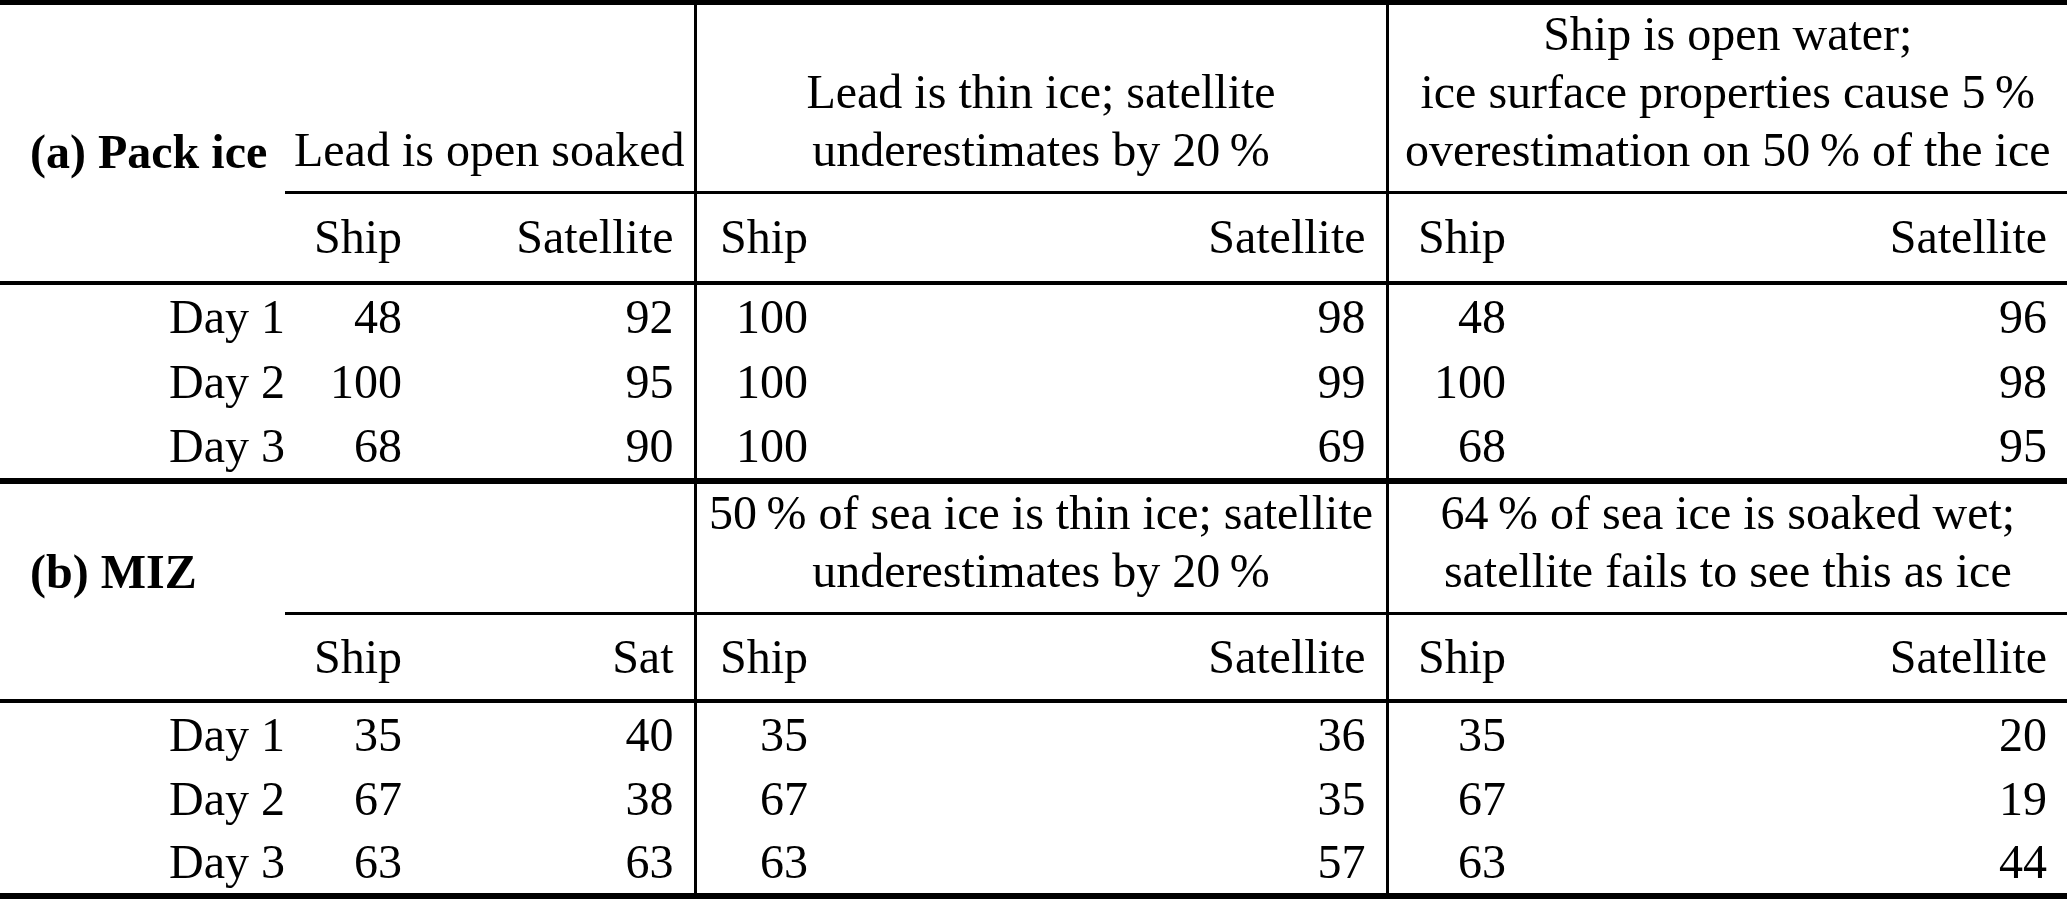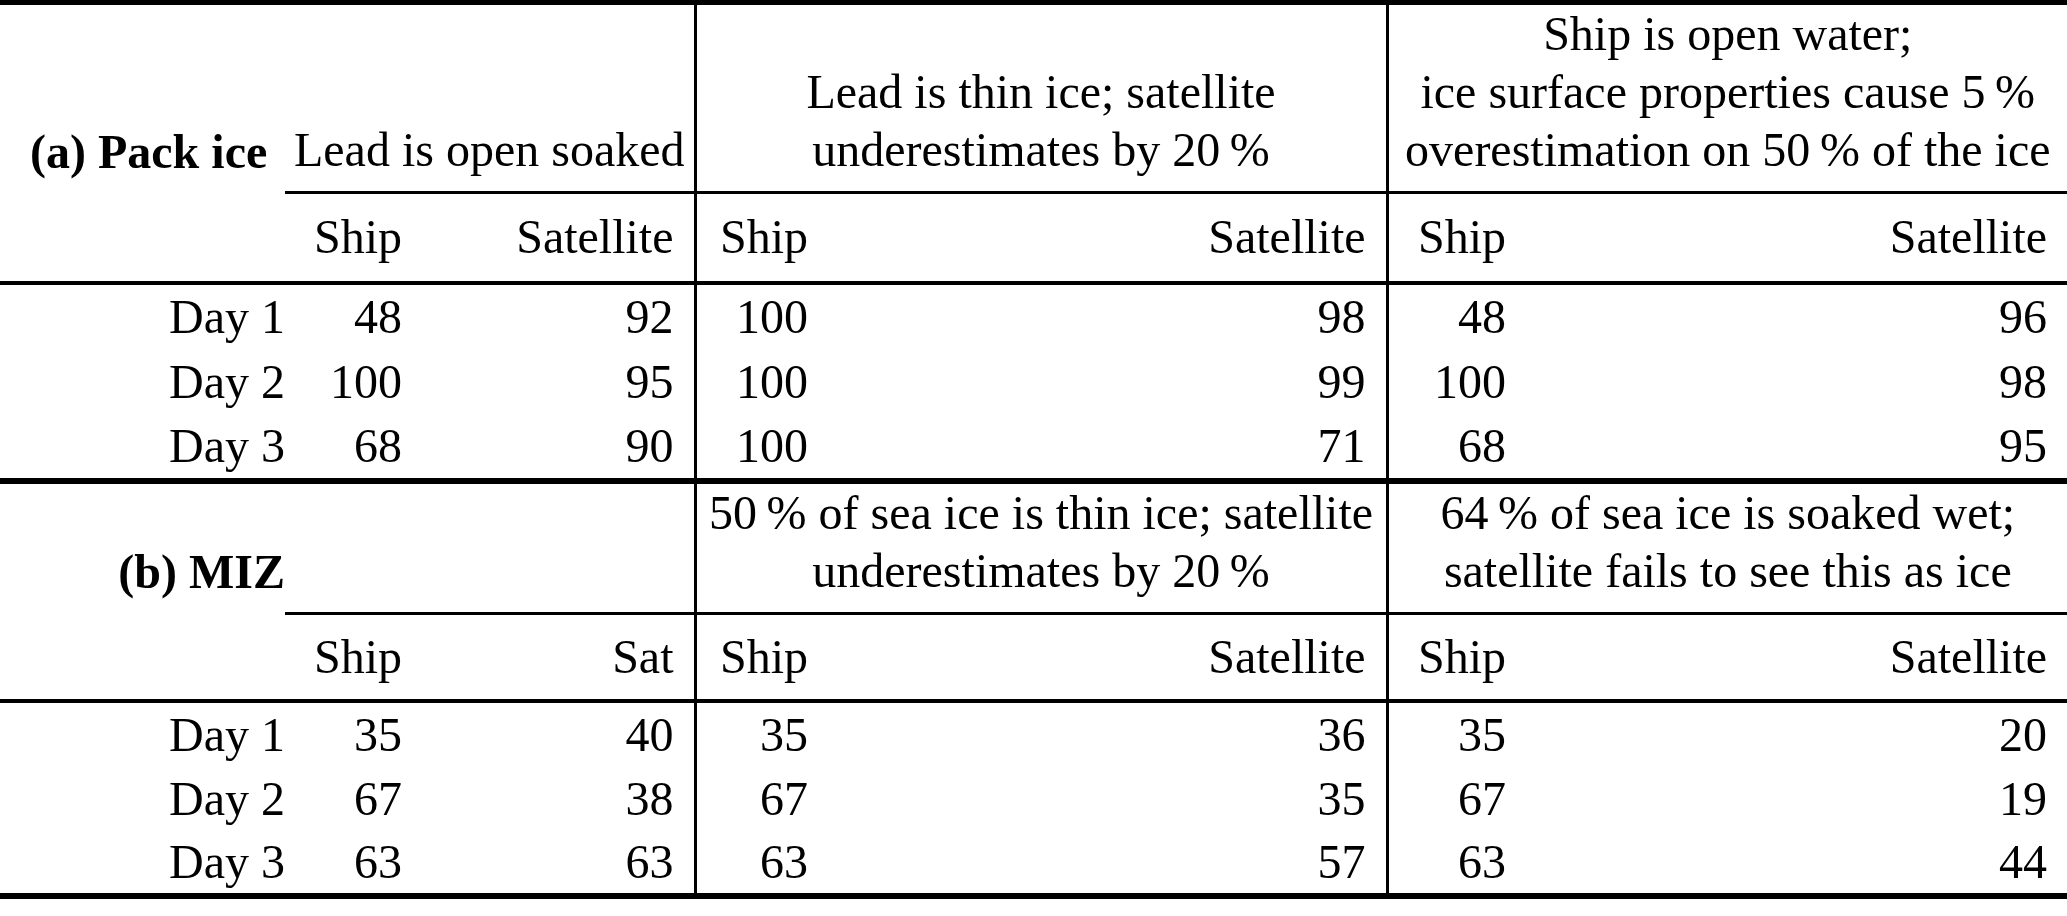--- a/index.html
+++ b/index.html
@@ -105,27 +105,27 @@
         <td class="num vsep">100</td>
         <td class="num">99</td>
         <td class="num vsep">100</td>
         <td class="num">98</td>
       </tr>
       <tr class="d-a">
         <td class="lbl">Day 3</td>
         <td class="num">68</td>
         <td class="num">90</td>
         <td class="num vsep">100</td>
-        <td class="num">71</td>
+        <td class="num">69</td>
         <td class="num vsep">68</td>
         <td class="num">95</td>
       </tr>
 
       <tr class="g-b rule-sec">
-        <td class="lbl ghead" style="text-align:right"><span class="bold">(b)</span><span class="section-label-text">MIZ</span></td>
+        <td class="lbl ghead" style="text-align:left"><span class="bold">(b)</span><span class="section-label-text">MIZ</span></td>
         <td class="ghead" colspan="2"></td>
         <td class="ghead vsep" colspan="2">
           <div class="gline">50 % of sea ice is thin ice; satellite</div>
           <div class="gline">underestimates by 20 %</div>
         </td>
         <td class="ghead vsep" colspan="2">
           <div class="gline">64 % of sea ice is soaked wet;</div>
           <div class="gline">satellite fails to see this as ice</div>
         </td>
       </tr>

